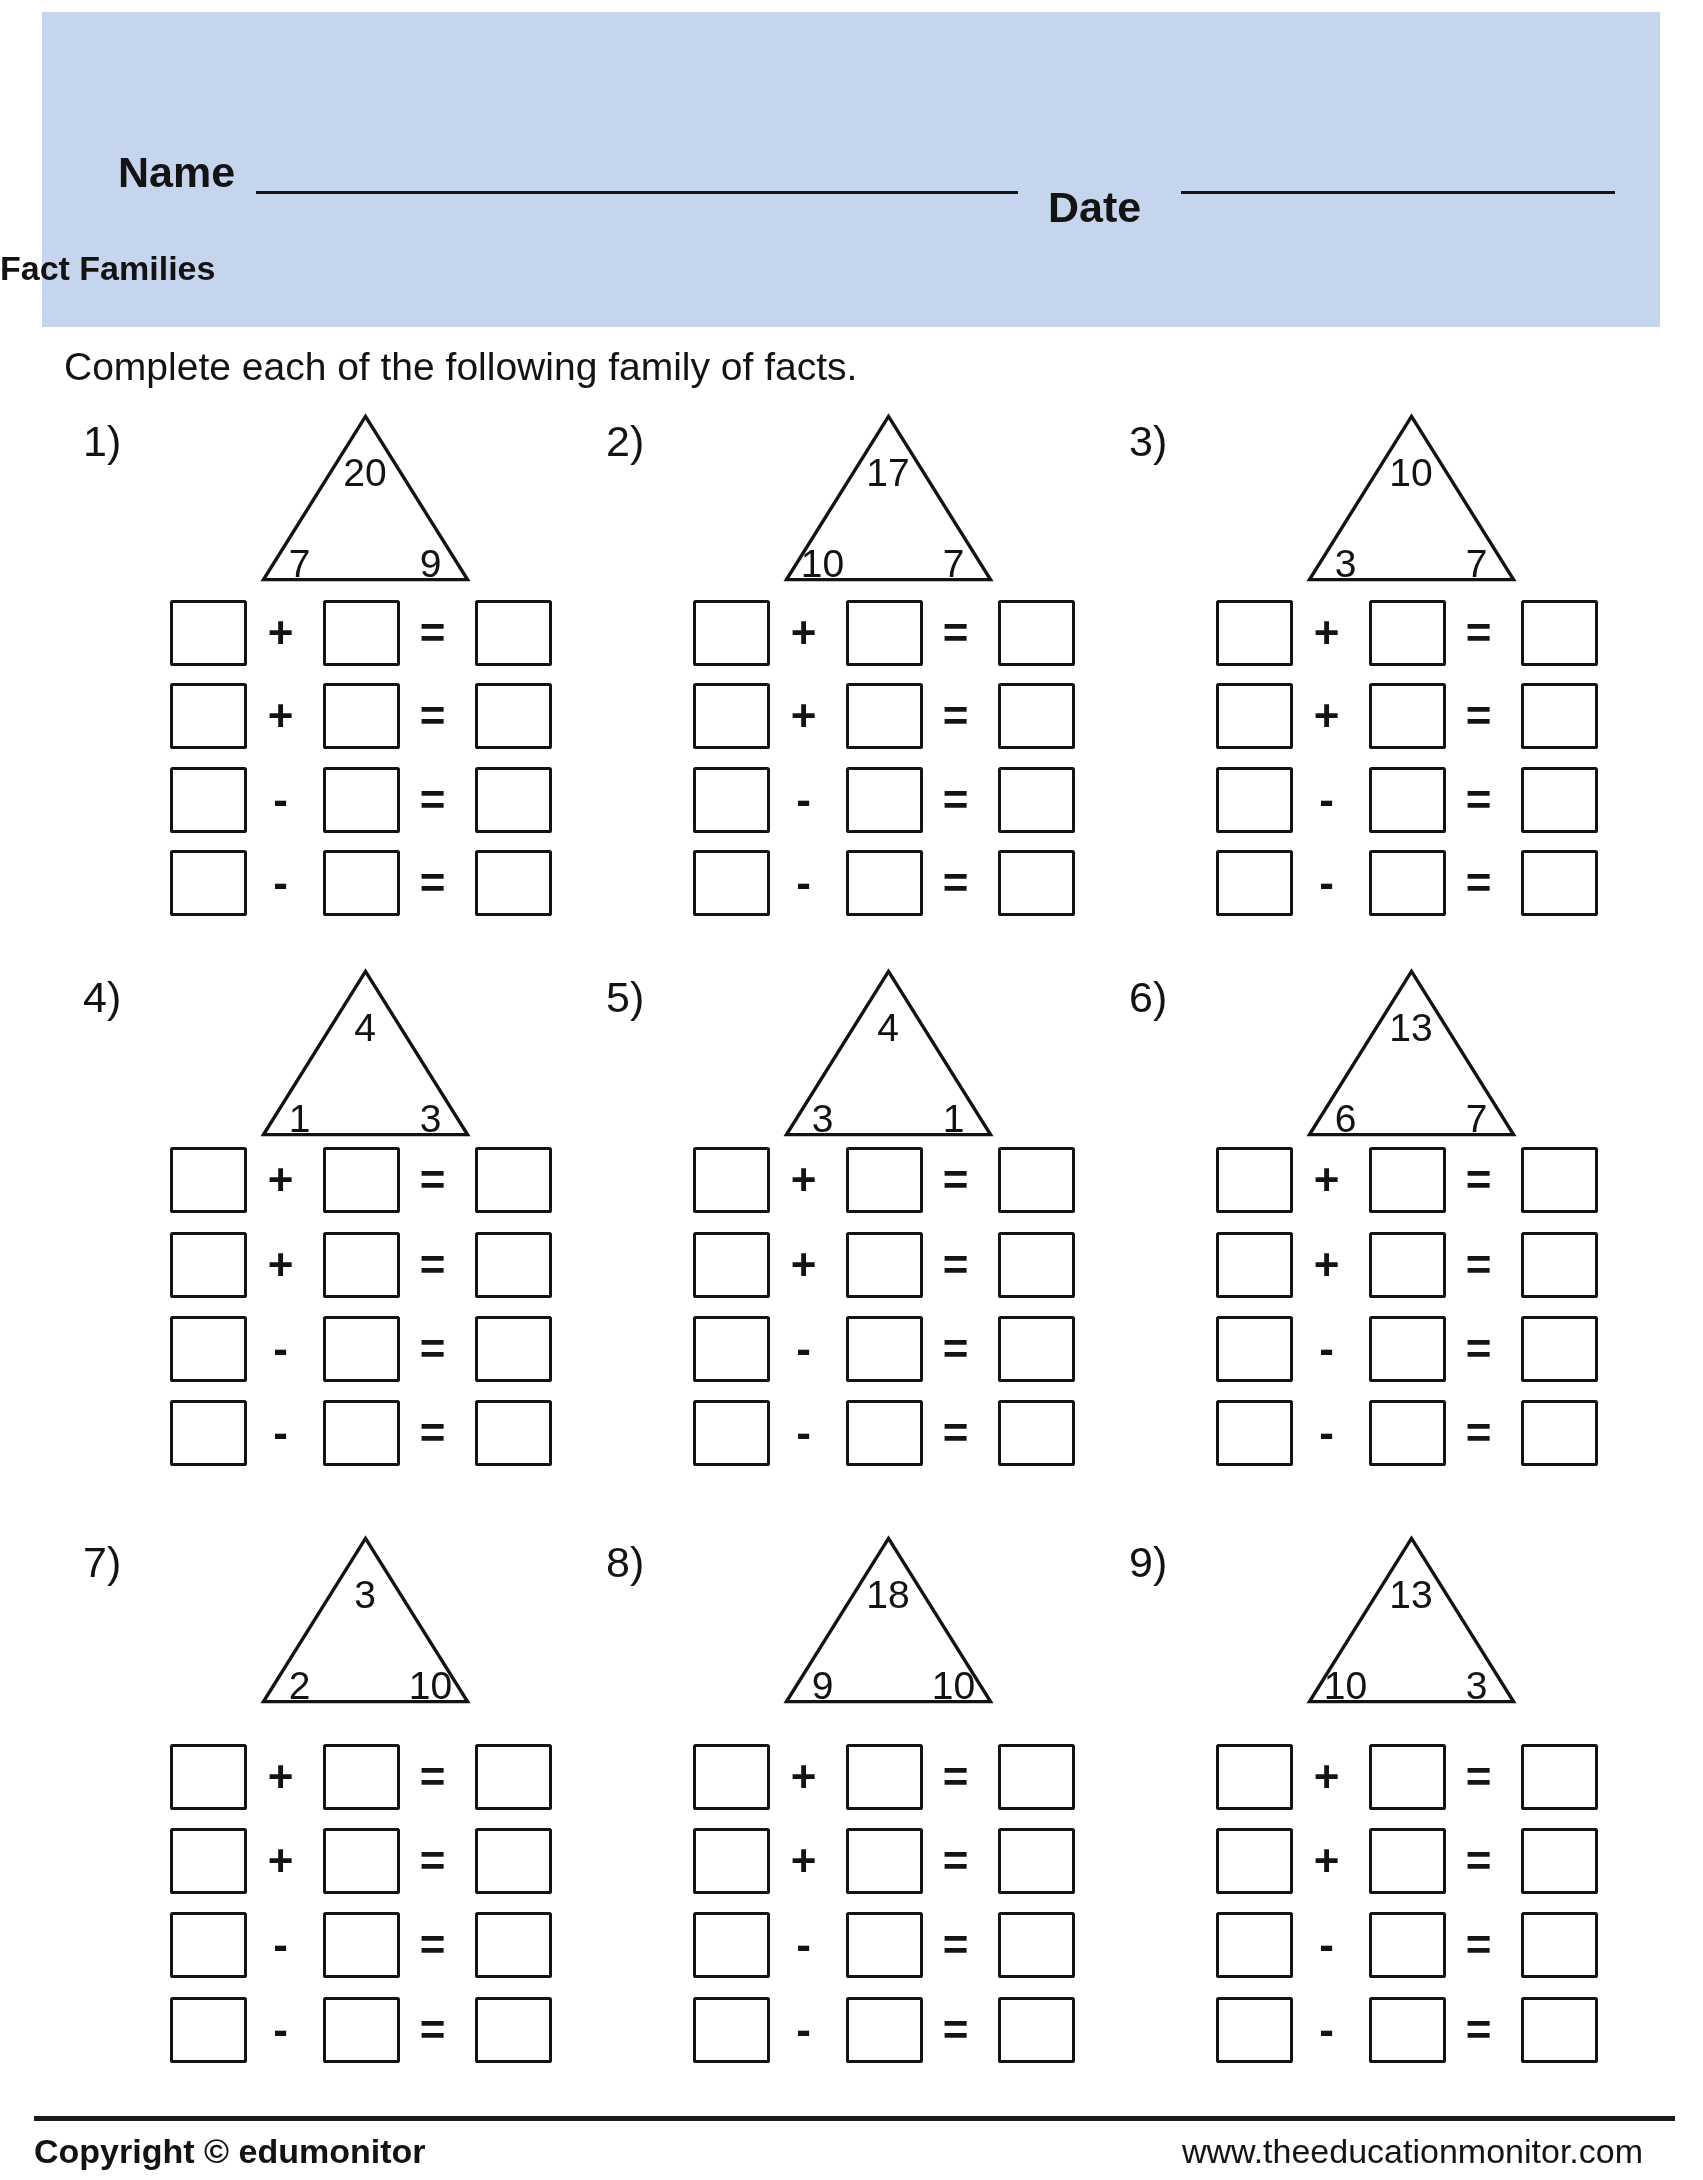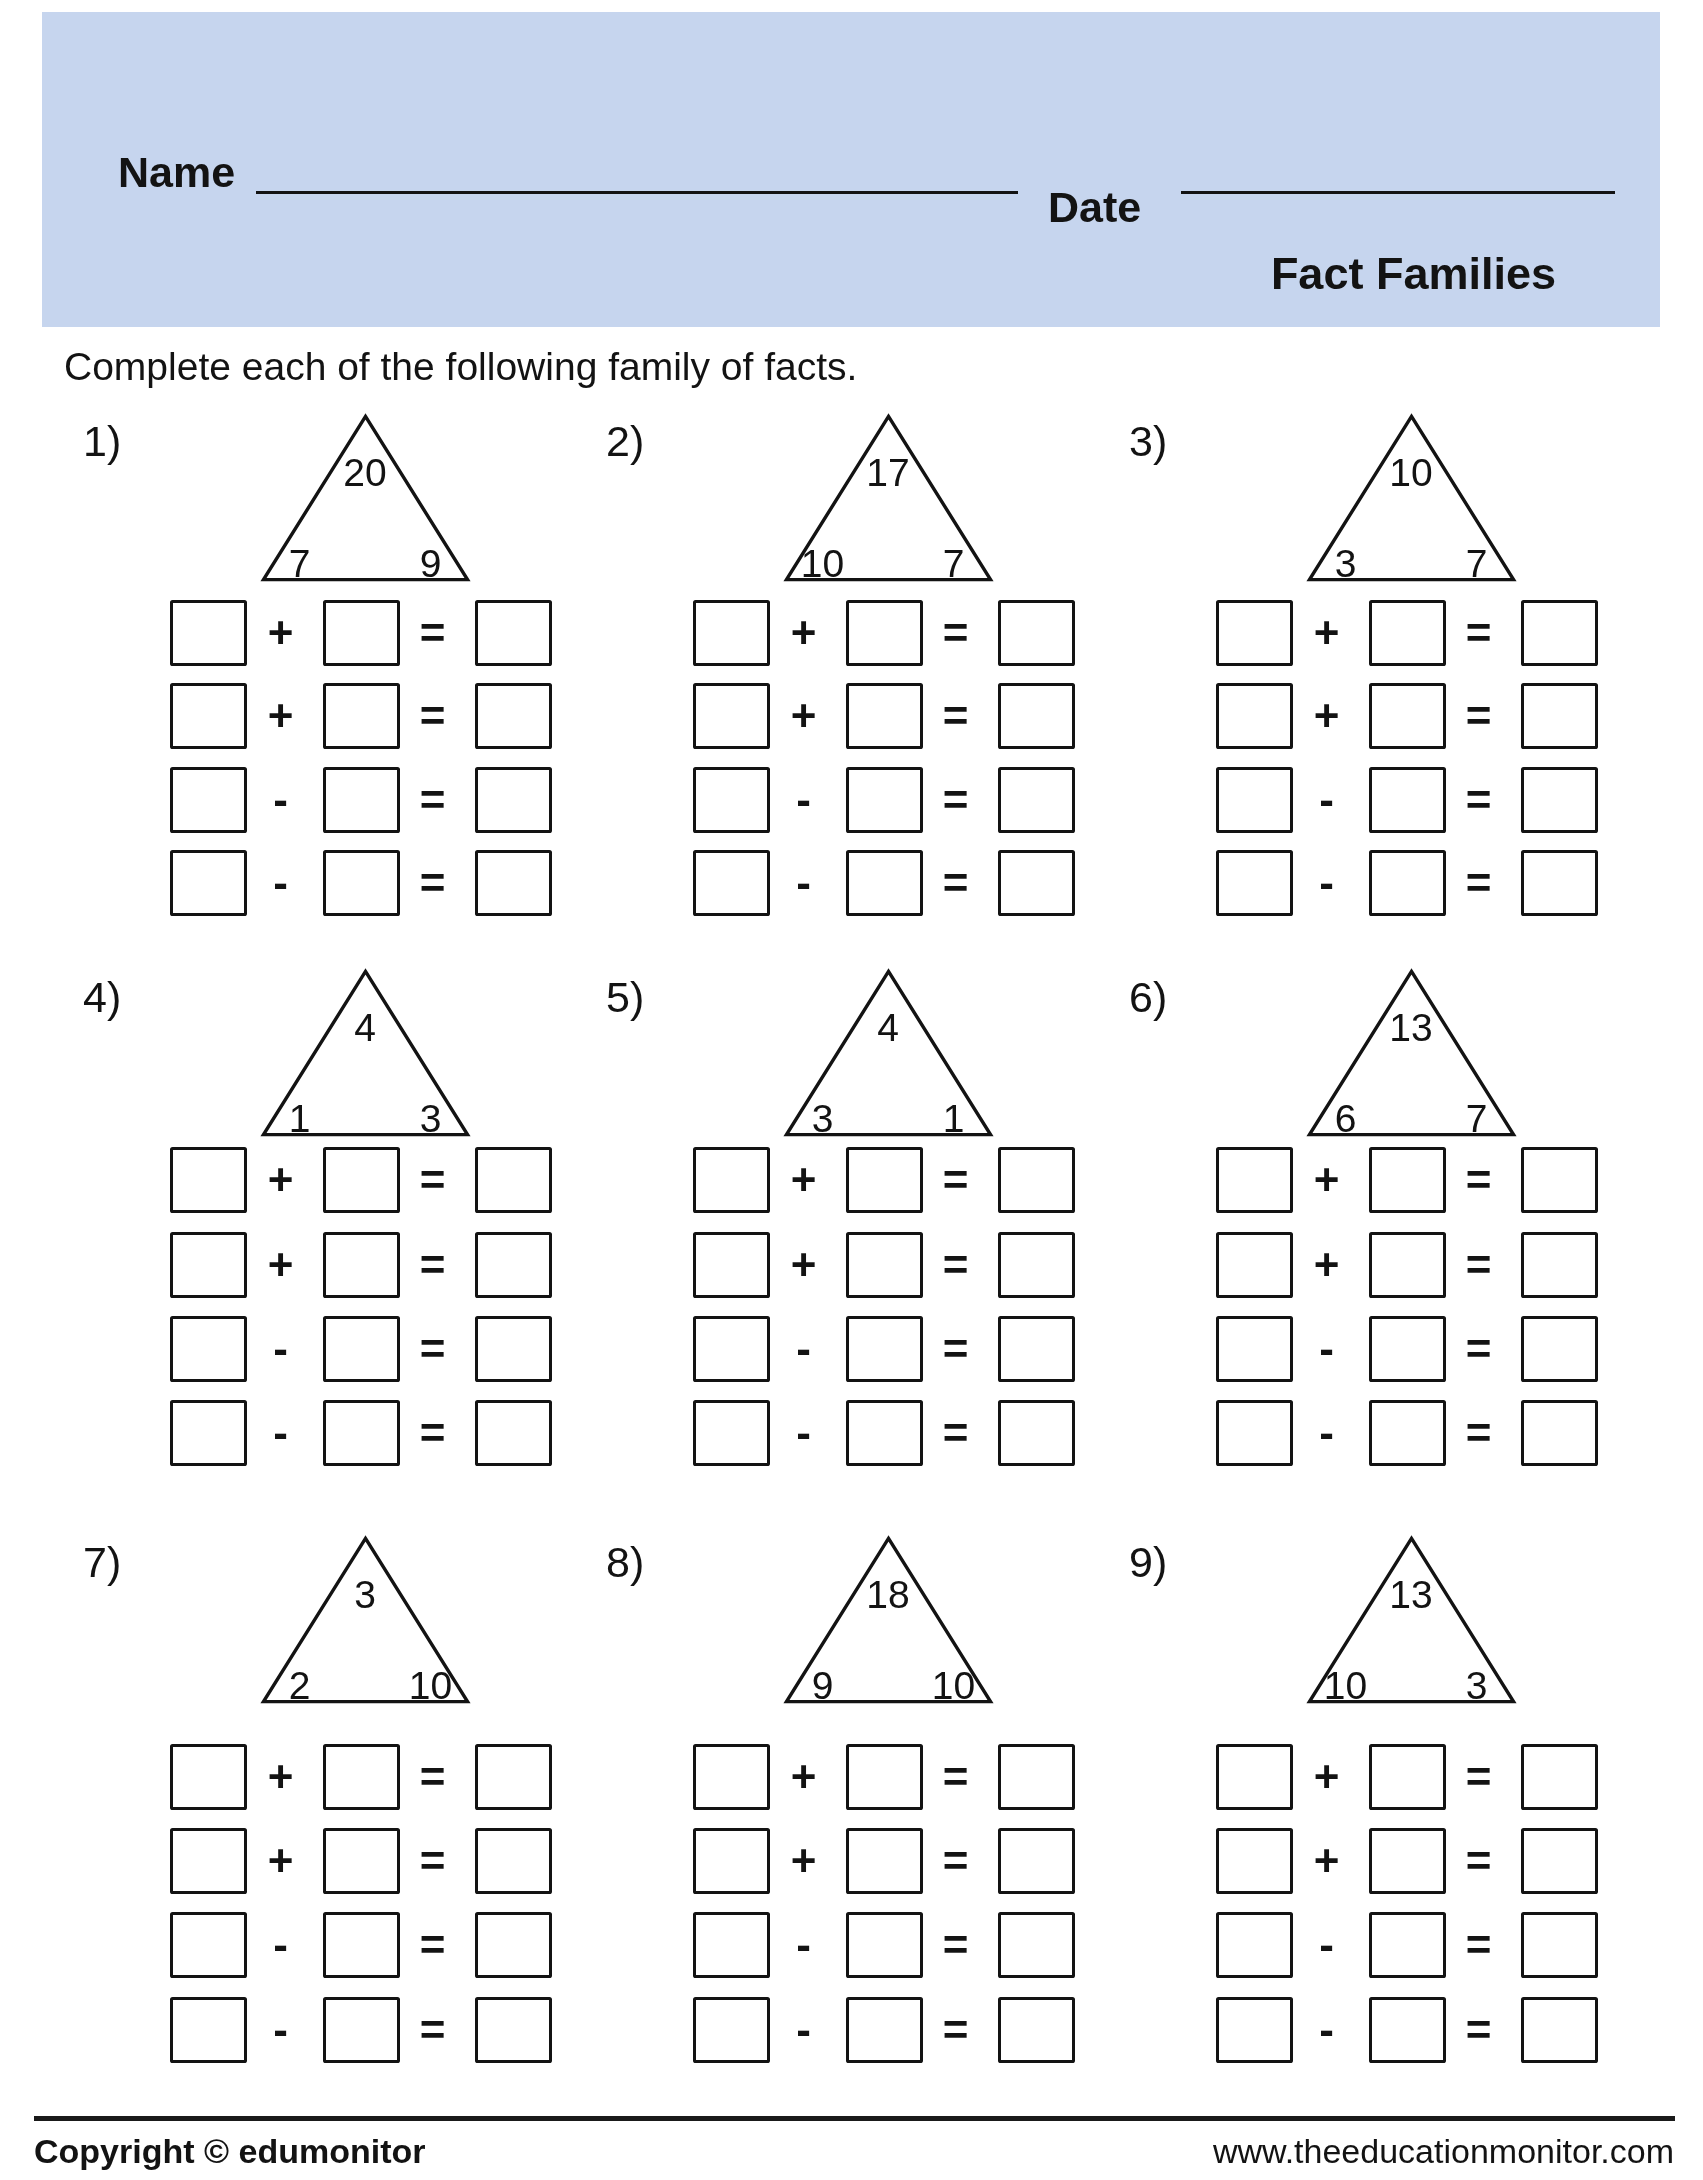--- a/index.html
+++ b/index.html
@@ -14,36 +14,36 @@
   .abs{position:absolute;}
   #header{
     left:42px;top:12px;width:1618px;height:315px;
     background:#c6d5ee;
   }
   #title{left:0;top:37px;width:1704px;text-align:center;font-size:43px;font-weight:bold;line-height:1;}
   #name-label{left:118px;top:151px;font-size:43px;font-weight:bold;line-height:1;}
   #name-line{left:256px;top:191px;width:762px;height:3.4px;background:#131313;}
   #date-label{left:1048px;top:151px;font-size:43px;font-weight:bold;line-height:1;margin-top:35px;}
   #date-line{left:1181px;top:191px;width:434px;height:3.4px;background:#131313;}
-  #subtitle{left:0;top:250px;width:1556px;text-align:right;font-size:45px;font-weight:bold;line-height:1;}
+  #subtitle{left:0;top:250px;width:1556px;text-align:left;font-size:34px;font-weight:bold;line-height:1;}
   #instruction{left:64px;top:347px;font-size:39px;line-height:1;}
   .plabel{font-size:43px;line-height:1;}
   .tri-num{font-size:39px;line-height:1;text-align:center;}
   .abox{
     width:77px;height:66px;
     border:3.4px solid #131313;border-radius:2.6px;
     background:#ffffff;box-sizing:border-box;
   }
   .op{
     width:77px;height:66px;line-height:66px;
     text-align:center;font-size:44px;font-weight:bold;
   }
   #footer-line{left:34px;top:2116px;width:1641px;height:5.1px;background:#1a1a1a;}
   #footer-left{left:34px;top:2131px;font-size:34px;line-height:1.2;font-weight:bold;}
-  #footer-right{right:30px;top:2131px;font-size:34px;line-height:1.2;text-align:right;}
+  #footer-right{right:61px;top:2131px;font-size:34px;line-height:1.2;text-align:right;}
   svg{display:block;}
 </style>
 </head>
 <body>
 
 <div class="abs" id="header" style="background: rgb(198, 213, 238);">
   <div class="abs" id="name-label" style="top:139px;left:76px;">Name</div>
   <div class="abs" id="name-line" style="top:179px;left:214px;"></div>
   <div class="abs" id="date-label" style="top:139px;left:1006px;">Date</div>
   <div class="abs" id="date-line" style="top:179px;left:1139px;"></div>

